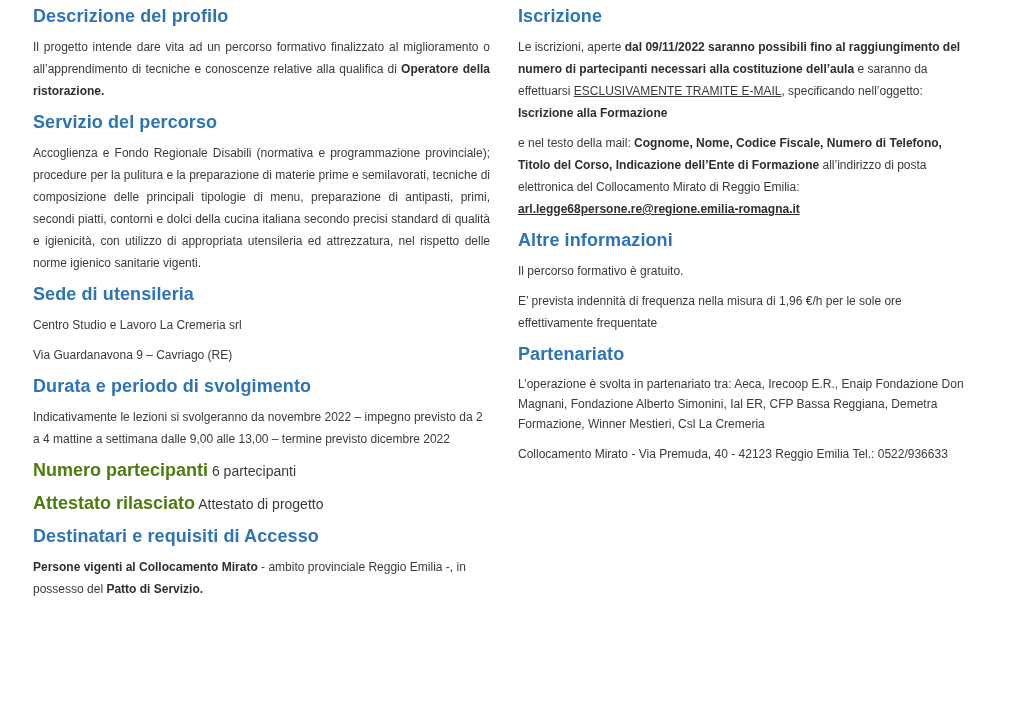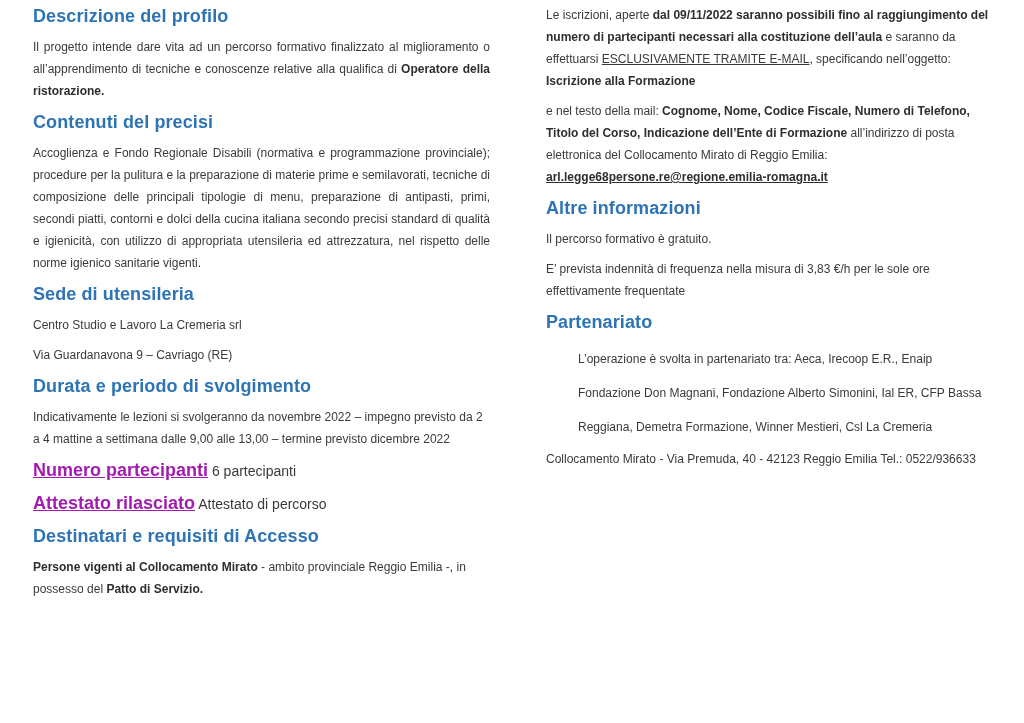--- a/index.html
+++ b/index.html
@@ -2,21 +2,21 @@
 <html lang="it"><head>
 <meta charset="utf-8">
 <style>
   html, body { margin: 0; padding: 0; background: #ffffff; }
   .page {
     width: 1024px;
     height: 723px;
     box-sizing: border-box;
     padding: 4px 33px 12px 33px;
     display: flex;
-    gap: 56px;
+    gap: 28px;
     background: #ffffff;
     font-family: "Liberation Sans", "DejaVu Sans", sans-serif;
     color: #3a3a3a;
     overflow: hidden;
   }
   .col { box-sizing: border-box; }
   .col-left  { flex: 0 0 457px; width: 457px; }
   .col-right { flex: 0 0 446px; width: 446px; }
 
   .heading {
@@ -26,61 +26,61 @@
     color: #2e74b5;
     margin: 0 0 8px 0;
     letter-spacing: 0.1px;
   }
   .para {
     font-size: 12px;
     line-height: 22px;
     margin: 0 0 8px 0;
   }
   .para.justify { text-align: justify; }
-  .para.loose   { line-height: 34px; margin-left: 32px; }
-  .para.medium  { line-height: 15px; }
+  .para.loose   { line-height: 20px; }
+  .para.medium  { line-height: 24px; }
 
   .labeled {
     font-size: 14px;
     line-height: 24px;
     margin: 0 0 8px 0;
   }
   .labeled .label {
     font-size: 18px;
     font-weight: bold;
-    color: #a21caf;
-    text-decoration: underline;
+    color: #4d7c0f;
   }
 
   .run.b { font-weight: bold; color: #2e2e2e; }
   .run.u { text-decoration: underline; }
   a.run  { color: inherit; cursor: pointer; }
 </style>
 </head>
 <body>
 
 <div class="page">
   <div class="col col-left">
       <h2 class="heading">Descrizione del profilo</h2>
       <p class="para justify"><span class="run">Il progetto intende dare vita ad un percorso formativo finalizzato al miglioramento o all’apprendimento di tecniche e conoscenze relative alla qualifica di </span><span class="run b">Operatore della ristorazione.</span></p>
-      <h2 class="heading">Contenuti del precisi</h2>
+      <h2 class="heading">Servizio del percorso</h2>
       <p class="para justify"><span class="run">Accoglienza e Fondo Regionale Disabili (normativa e programmazione provinciale); procedure per la pulitura e la preparazione di materie prime e semilavorati, tecniche di composizione delle principali tipologie di menu, preparazione di antipasti, primi, secondi piatti, contorni e dolci della cucina italiana secondo precisi standard di qualità e igienicità, con utilizzo di appropriata utensileria ed attrezzatura, nel rispetto delle norme igienico sanitarie vigenti.</span></p>
       <h2 class="heading">Sede di utensileria</h2>
       <p class="para"><span class="run">Centro Studio e Lavoro La Cremeria srl</span></p>
       <p class="para"><span class="run">Via Guardanavona 9 – Cavriago (RE)</span></p>
       <h2 class="heading">Durata e periodo di svolgimento</h2>
       <p class="para"><span class="run">Indicativamente le lezioni si svolgeranno da novembre 2022 – impegno previsto da 2 a 4 mattine a settimana dalle 9,00 alle 13,00 – termine previsto dicembre 2022</span></p>
       <p class="labeled"><span class="label">Numero partecipanti</span> <span class="run">6 partecipanti</span></p>
-      <p class="labeled"><span class="label">Attestato rilasciato</span> <span class="run">Attestato di percorso</span></p>
+      <p class="labeled"><span class="label">Attestato rilasciato</span> <span class="run">Attestato di progetto</span></p>
       <h2 class="heading">Destinatari e requisiti di Accesso</h2>
       <p class="para"><span class="run b">Persone vigenti al Collocamento Mirato</span><span class="run"> - ambito provinciale Reggio Emilia -, in possesso del </span><span class="run b">Patto di Servizio.</span></p>
     </div>
   <div class="col col-right">
+      <h2 class="heading">Iscrizione</h2>
       <p class="para"><span class="run">Le iscrizioni, aperte </span><span class="run b">dal 09/11/2022 saranno possibili fino al raggiungimento del numero di partecipanti necessari alla costituzione dell’aula</span><span class="run"> e saranno da effettuarsi </span><span class="run u">ESCLUSIVAMENTE TRAMITE E-MAIL</span><span class="run">, specificando nell’oggetto: </span><span class="run b">Iscrizione alla Formazione</span></p>
       <p class="para"><span class="run">e nel testo della mail: </span><span class="run b">Cognome, Nome, Codice Fiscale, Numero di Telefono, Titolo del Corso, Indicazione dell’Ente di Formazione</span><span class="run"> all’indirizzo di posta elettronica del Collocamento Mirato di Reggio Emilia: </span><a class="run b u" href="#">arl.legge68persone.re@regione.emilia-romagna.it</a></p>
       <h2 class="heading">Altre informazioni</h2>
       <p class="para"><span class="run">Il percorso formativo è gratuito.</span></p>
-      <p class="para"><span class="run">E’ prevista indennità di frequenza nella misura di 3,83 €/h per le sole ore effettivamente frequentate</span></p>
+      <p class="para"><span class="run">E’ prevista indennità di frequenza nella misura di 1,96 €/h per le sole ore effettivamente frequentate</span></p>
       <h2 class="heading">Partenariato</h2>
       <p class="para loose"><span class="run">L’operazione è svolta in partenariato tra: Aeca, Irecoop E.R., Enaip Fondazione Don Magnani, Fondazione Alberto Simonini, Ial ER, CFP Bassa Reggiana, Demetra Formazione, Winner Mestieri, Csl La Cremeria</span></p>
       <p class="para medium"><span class="run">Collocamento Mirato - Via Premuda, 40 - 42123 Reggio Emilia Tel.: 0522/936633</span></p>
     </div>
 </div>
 
 </body></html>

